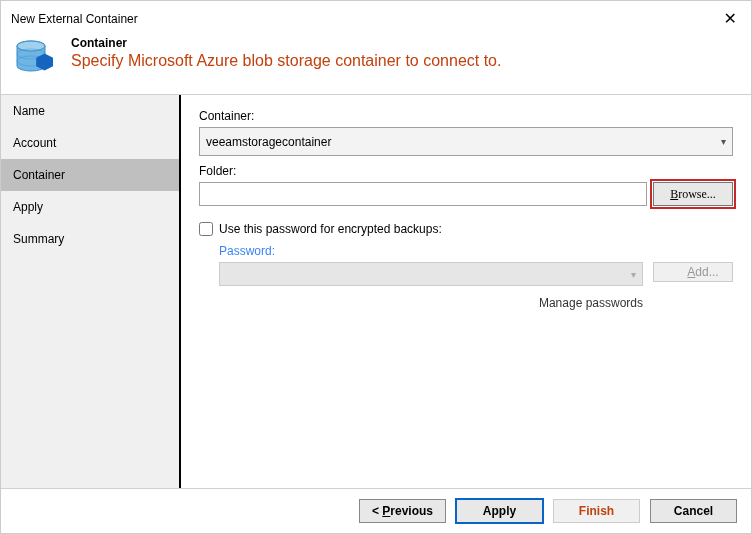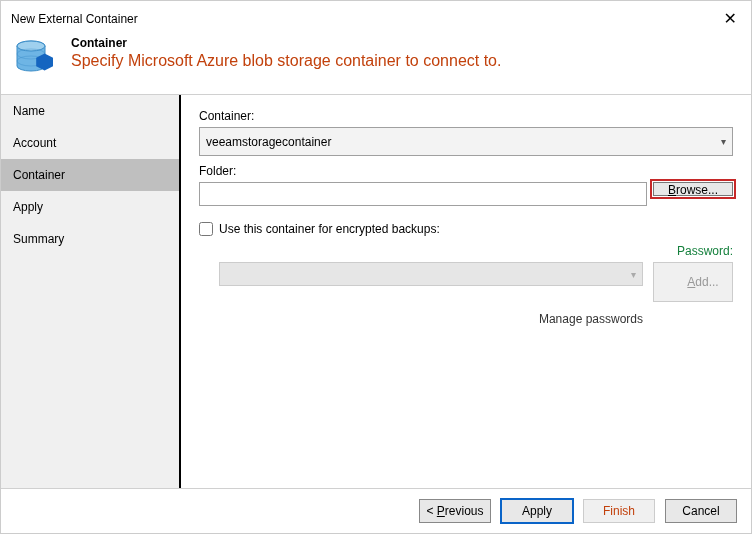--- a/index.html
+++ b/index.html
@@ -16,33 +16,33 @@
 .sidebar { width: 180px; background: #f0f0f0; border-right: 2px solid #000000; }
 .sidebar-item { padding: 9px 12px; cursor: default; font-size: 12px; }
 .sidebar-item.selected { background: #bfbfbf; color: #000; }
 .content { flex: 1; padding: 14px 18px; background: #fff; position: relative; }
 .field-label { display: block; margin-bottom: 4px; font-size: 12px; }
 .combo { display: flex; align-items: center; border: 1px solid #a0a0a0; background: #f3f3f3; height: 29px; padding: 0 4px 0 6px; margin-bottom: 8px; }
 .combo-text { flex: 1; font-size: 12px; }
 .combo-arrow { font-size: 10px; color: #555; padding: 0 2px; }
 .folder-row { display: flex; gap: 6px; margin-bottom: 16px; }
 .text-input { flex: 1; border: 1px solid #a0a0a0; height: 24px; padding: 0 6px; background: #fff; font-size: 12px; }
-.browse-btn { width: 80px; height: 14px; border: 1px solid #777; background: #e8e8e8; font-size: 12px; cursor: default; }
+.browse-btn { width: 80px; height: 24px; border: 1px solid #777; background: #e8e8e8; font-size: 12px; cursor: default; font-family: Liberation Serif, serif; }
 .browse-highlight { outline: 2px solid #c62828; outline-offset: 1px; }
 .check-row { display: flex; align-items: center; gap: 6px; margin-bottom: 8px; }
 .check-row input[type="checkbox"] { width: 14px; height: 14px; }
 .pwd-block { margin-left: 20px; }
-.pwd-label { color: #15803d; font-size: 12px; margin-bottom: 4px; display: block; text-align: right; }
+.pwd-label { color: #3b82f6; font-size: 12px; margin-bottom: 4px; display: block; }
 .pwd-row { display: flex; gap: 10px; }
 .pwd-combo { flex: 1; border: 1px solid #ccc; background: #e6e6e6; height: 24px; display: flex; align-items: center; padding: 0 4px 0 6px; }
 .pwd-combo .combo-arrow { color: #aaa; }
-.add-btn { width: 80px; height: 40px; border: 1px solid #ccc; background: #f0f0f0; color: #999; font-size: 12px; padding-left: 20px; }
+.add-btn { width: 80px; height: 20px; border: 1px solid #ccc; background: #f0f0f0; color: #999; font-size: 12px; padding-left: 20px; }
 .manage-link { text-align: right; margin-top: 10px; padding-right: 90px; font-size: 12px; color: #333; }
 .footer { border-top: 1px solid #d0d0d0; padding: 10px 14px; display: flex; justify-content: flex-end; gap: 10px; background: #fff; }
-.footer button { width: 72px; height: 24px; border: 1px solid #888; background: #e8e8e8; font-size: 12px; cursor: default; }
+.footer button { width: 87px; height: 24px; border: 1px solid #888; background: #e8e8e8; font-size: 12px; cursor: default; font-weight: bold; }
 .footer button.primary { border: 1px solid #0a64c8; outline: 1px solid #0a64c8; }
 .footer button.disabled { color: #c2410c; border-color: #ccc; background: #f0f0f0; }
 u { text-decoration: underline; }
 </style>
 </head>
 <body>
 
 <div class="titlebar">
   <span class="titlebar-title">New External Container</span>
   <span class="close-x">✕</span>
@@ -82,21 +82,21 @@
     </div>
 
     <label class="field-label">Folder:</label>
     <div class="folder-row">
       <input type="text" class="text-input" value="" style="">
       <button class="browse-btn browse-highlight"><u>B</u>rowse...</button>
     </div>
 
     <div class="check-row">
       <input type="checkbox" style="">
-      <span>Use this container for encrypted backups:</span>
+      <span>Use this password for encrypted backups:</span>
     </div>
 
     <div class="pwd-block">
       <label class="pwd-label">Password:</label>
       <div class="pwd-row">
         <div class="pwd-combo">
           <span class="combo-text"></span>
           <span class="combo-arrow">▾</span>
         </div>
         <button class="add-btn"><u>A</u>dd...</button>

